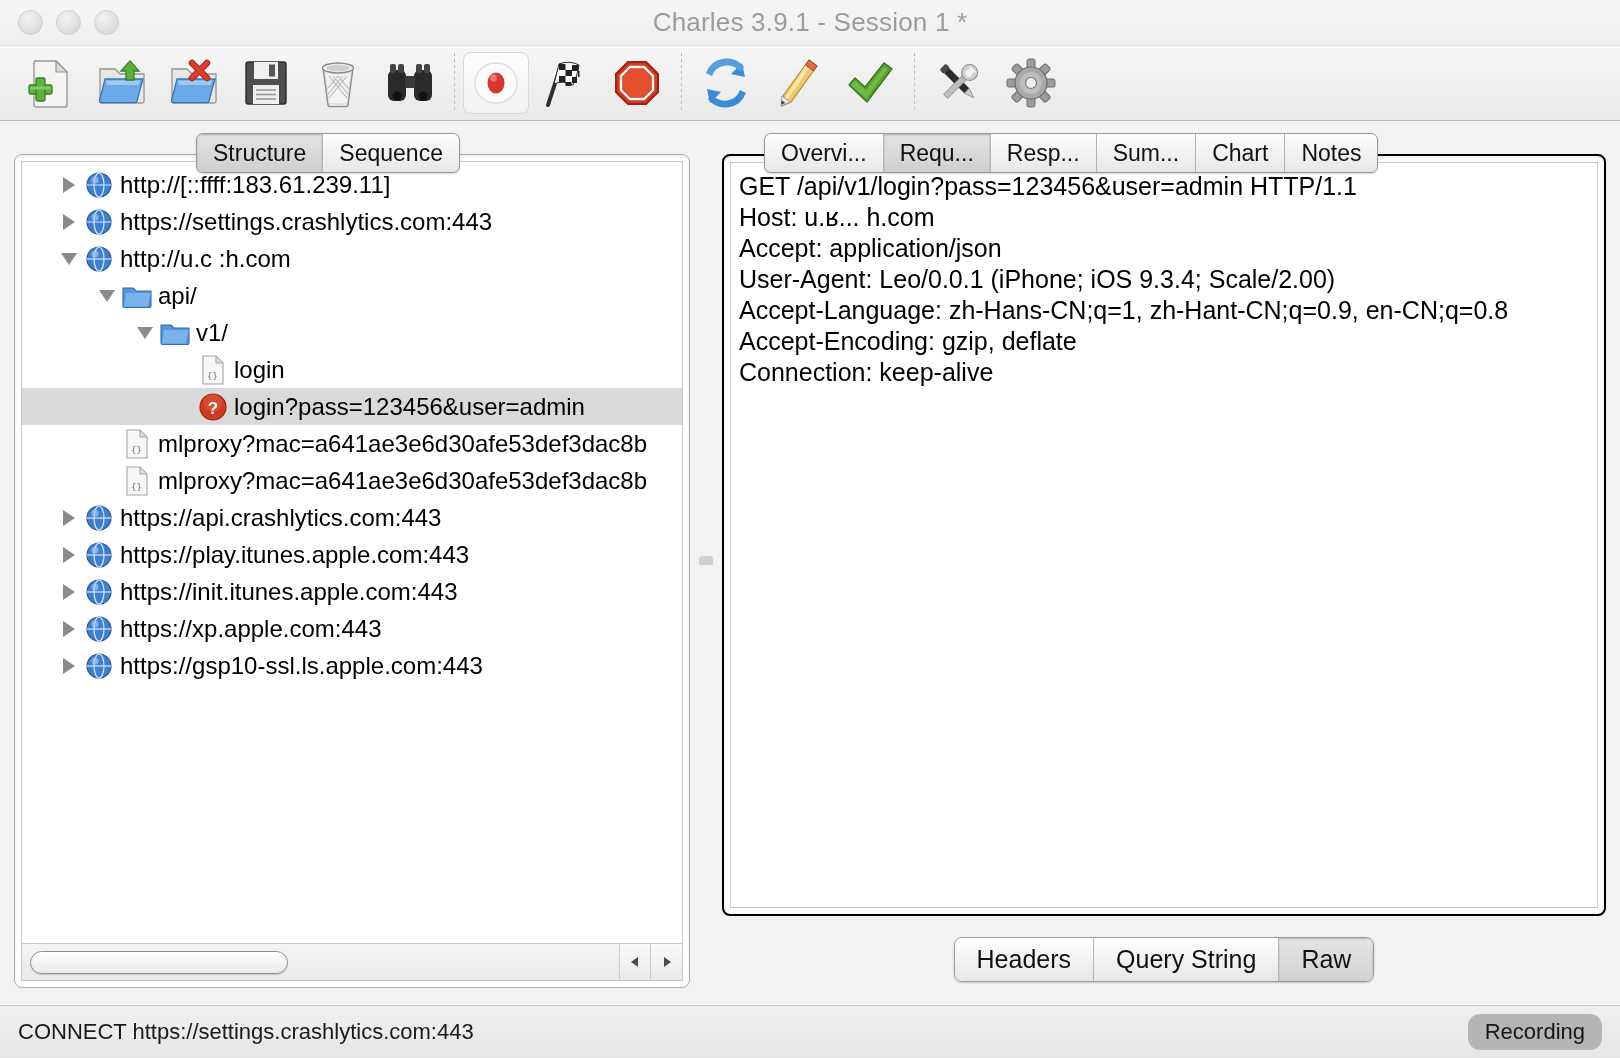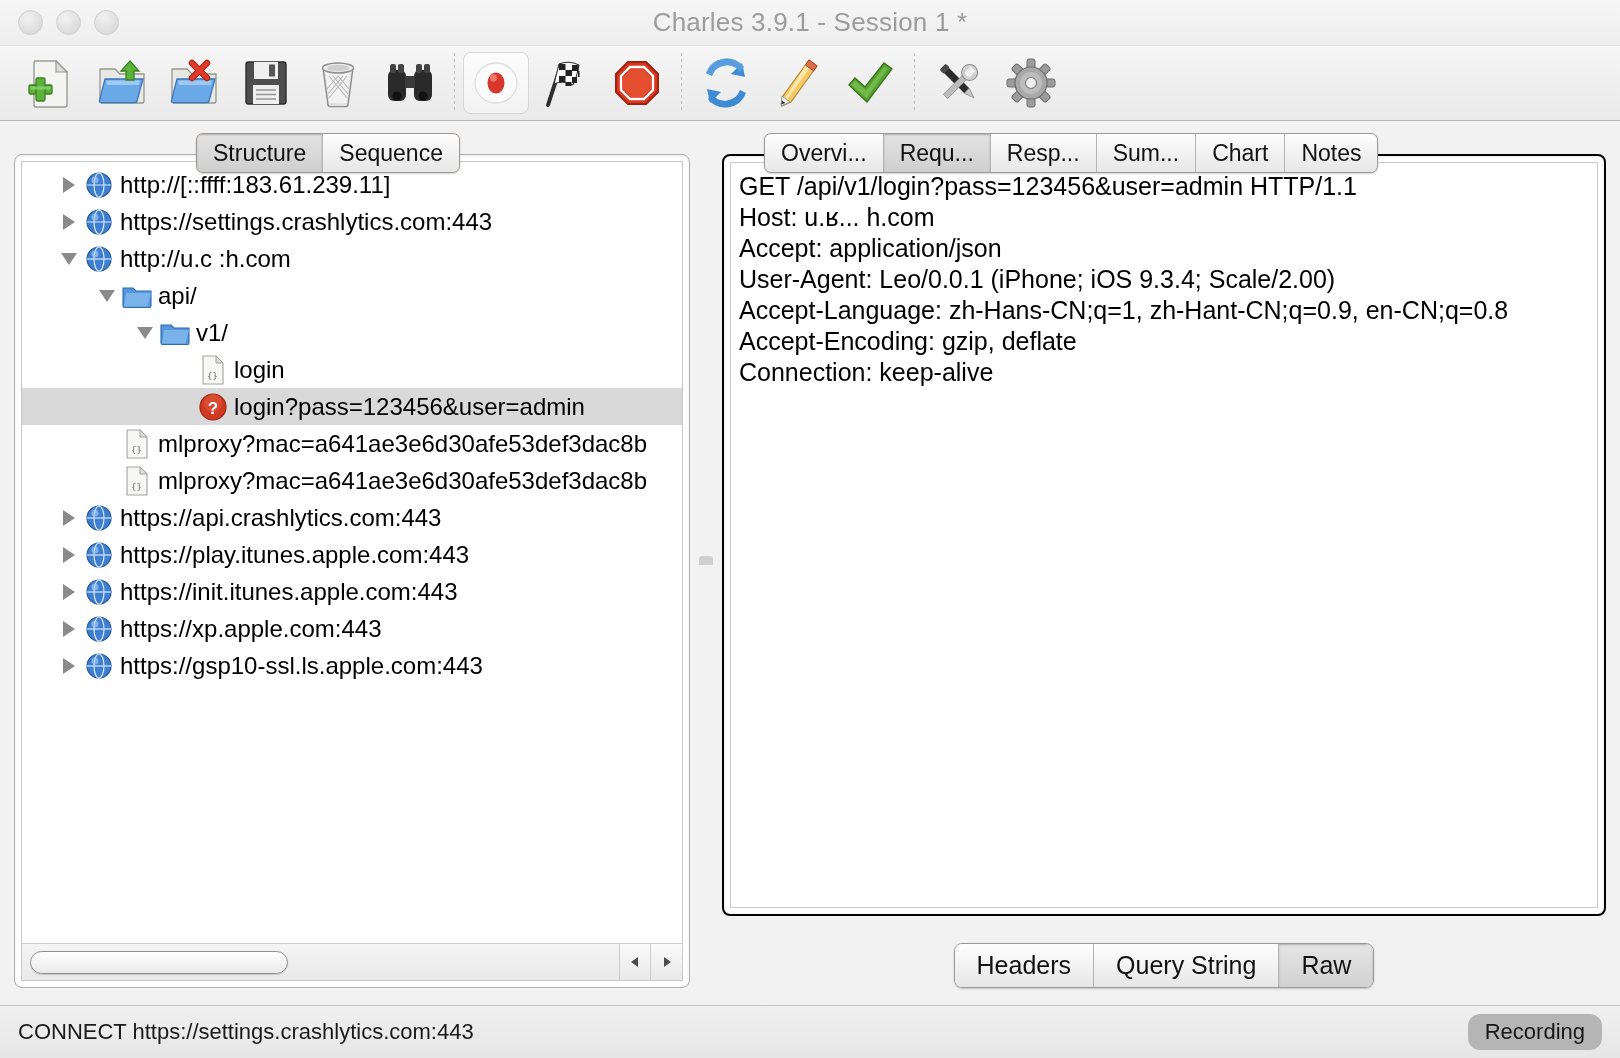--- a/index.html
+++ b/index.html
@@ -203,21 +203,21 @@
     padding: 8px 10px 8px 8px;
     overflow: hidden;
   }
   .req-line {
     font-size: 25px; line-height: 31px; color: #000;
     white-space: pre-wrap; word-break: break-word;
   }
 
   
   .segwrap {
-    position: absolute; left: 0; right: 0; bottom: 0;
+    position: absolute; left: 0; right: 0; bottom: 6px;
     display: flex; justify-content: center;
   }
   .segmented {
     display: flex;
     border: 1px solid #9a9a9a;
     border-radius: 8px;
     overflow: hidden;
     box-shadow: 0 1px 2px rgba(0,0,0,.2);
   }
   .seg {

